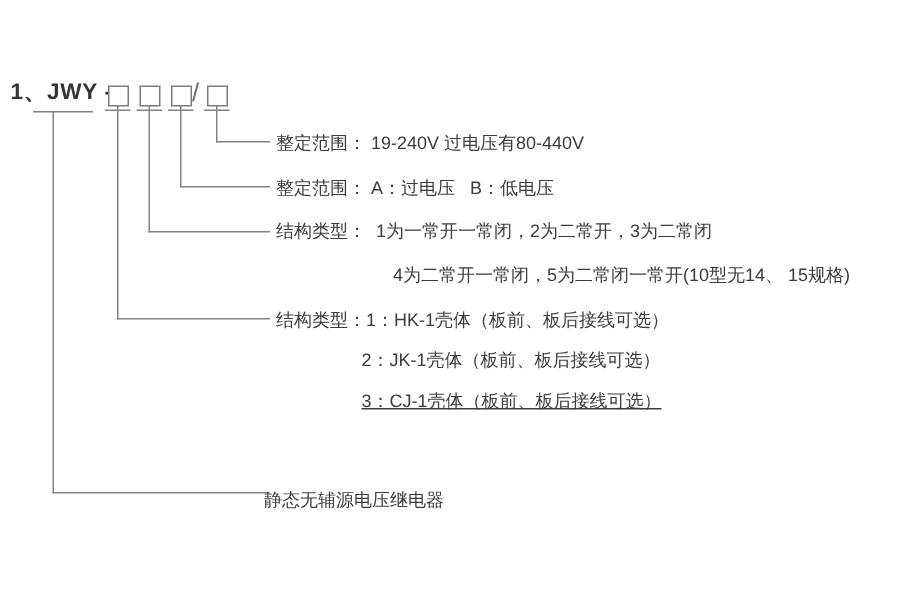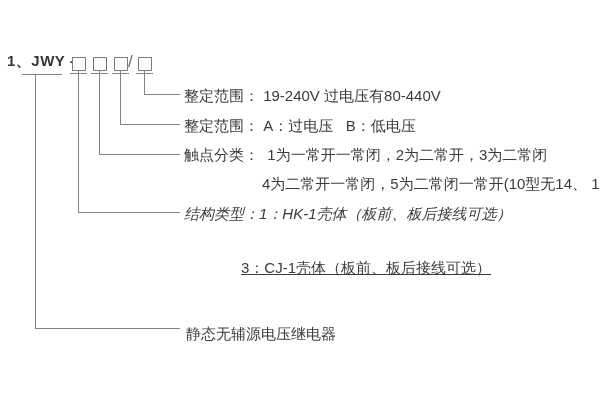--- a/index.html
+++ b/index.html
@@ -26,21 +26,21 @@
     box-sizing:content-box;
   }
   .slash{
     font-size:17px;
     color:#6e6e6e;
     font-weight:400;
   }
   .hline{height:1px;background:#828282;}
   .vline{width:1px;background:#828282;}
   .row{
-    font-size:15px;
+    font-size:12px;
     line-height:17px;
     white-space:pre;
     color:#3c3c3c;
   }
 </style>
 </head>
 <body>
 
 <div class="canvas">
 
@@ -65,19 +65,20 @@
   <div class="abs vline" style="left:144px;top:70px;height:25px;"></div>
 
   <div class="abs hline" style="left:144px;top:94px;width:36px;"></div>
   <div class="abs hline" style="left:120px;top:124px;width:60px;"></div>
   <div class="abs hline" style="left:99px;top:154px;width:81px;"></div>
   <div class="abs hline" style="left:78px;top:212px;width:102px;"></div>
   <div class="abs hline" style="left:35px;top:328px;width:145px;"></div>
 
   <div class="abs row" style="left:184px;top:87px;">整定范围： 19-240V 过电压有80-440V</div>
   <div class="abs row" style="left:184px;top:117px;">整定范围： A：过电压   B：低电压</div>
-  <div class="abs row" style="left:184px;top:146px;">触点分类：  1为一常开一常闭，2为二常开，3为二常闭</div>
+  <div class="abs row" style="left:184px;top:146px;">结构类型：  1为一常开一常闭，2为二常开，3为二常闭</div>
   <div class="abs row" style="left:262px;top:175px;">4为二常开一常闭，5为二常闭一常开(10型无14、 15规格)</div>
-  <div class="abs row" style="left:184px;top:205px;font-style:italic;">结构类型：1：HK-1壳体（板前、板后接线可选）</div>
+  <div class="abs row" style="left:184px;top:205px;">结构类型：1：HK-1壳体（板前、板后接线可选）</div>
+  <div class="abs row" style="left:241px;top:232px;">2：JK-1壳体（板前、板后接线可选）</div>
   <div class="abs row" style="left:241px;top:259px;text-decoration:underline;">3：CJ-1壳体（板前、板后接线可选）</div>
-  <div class="abs row" style="left:186px;top:325px;">静态无辅源电压继电器</div>
+  <div class="abs row" style="left:176px;top:325px;">静态无辅源电压继电器</div>
 
 </div>
 
 </body></html>

